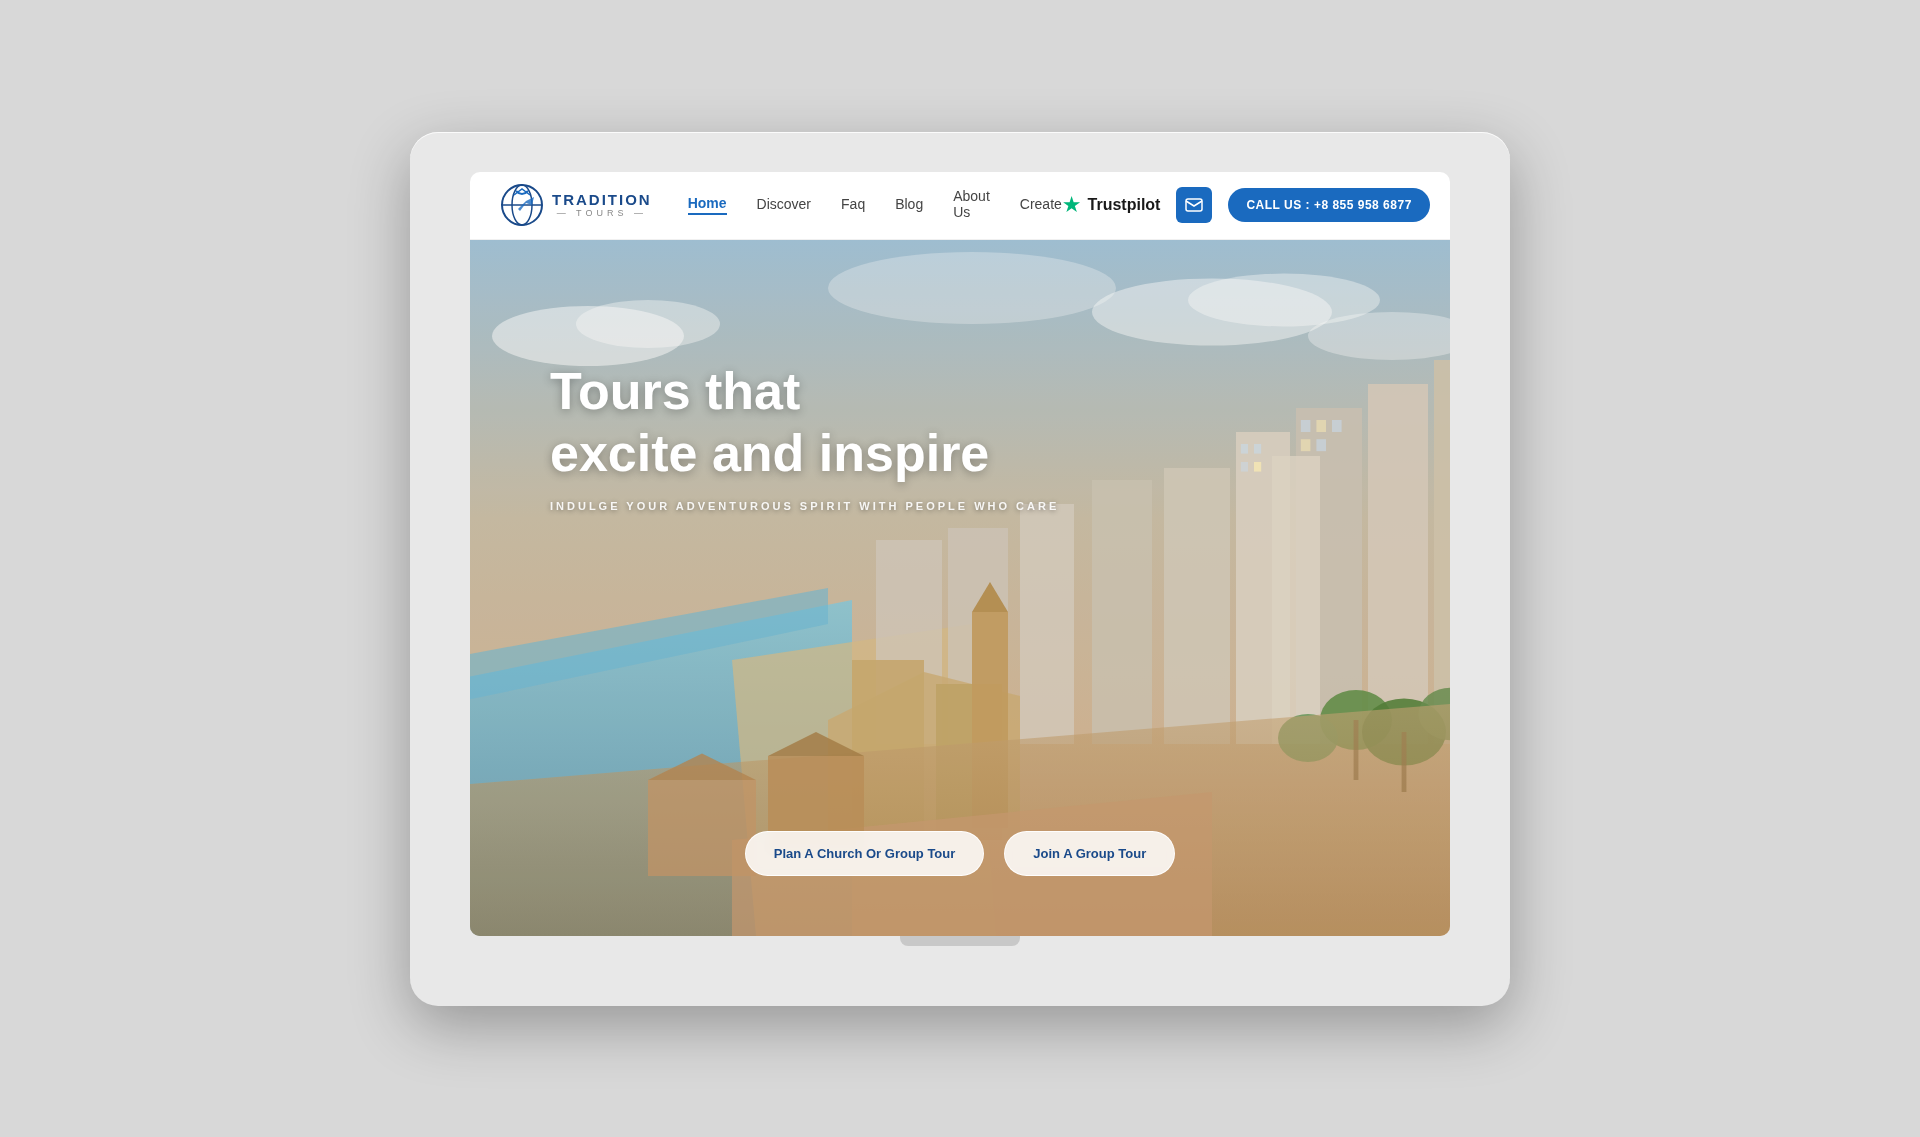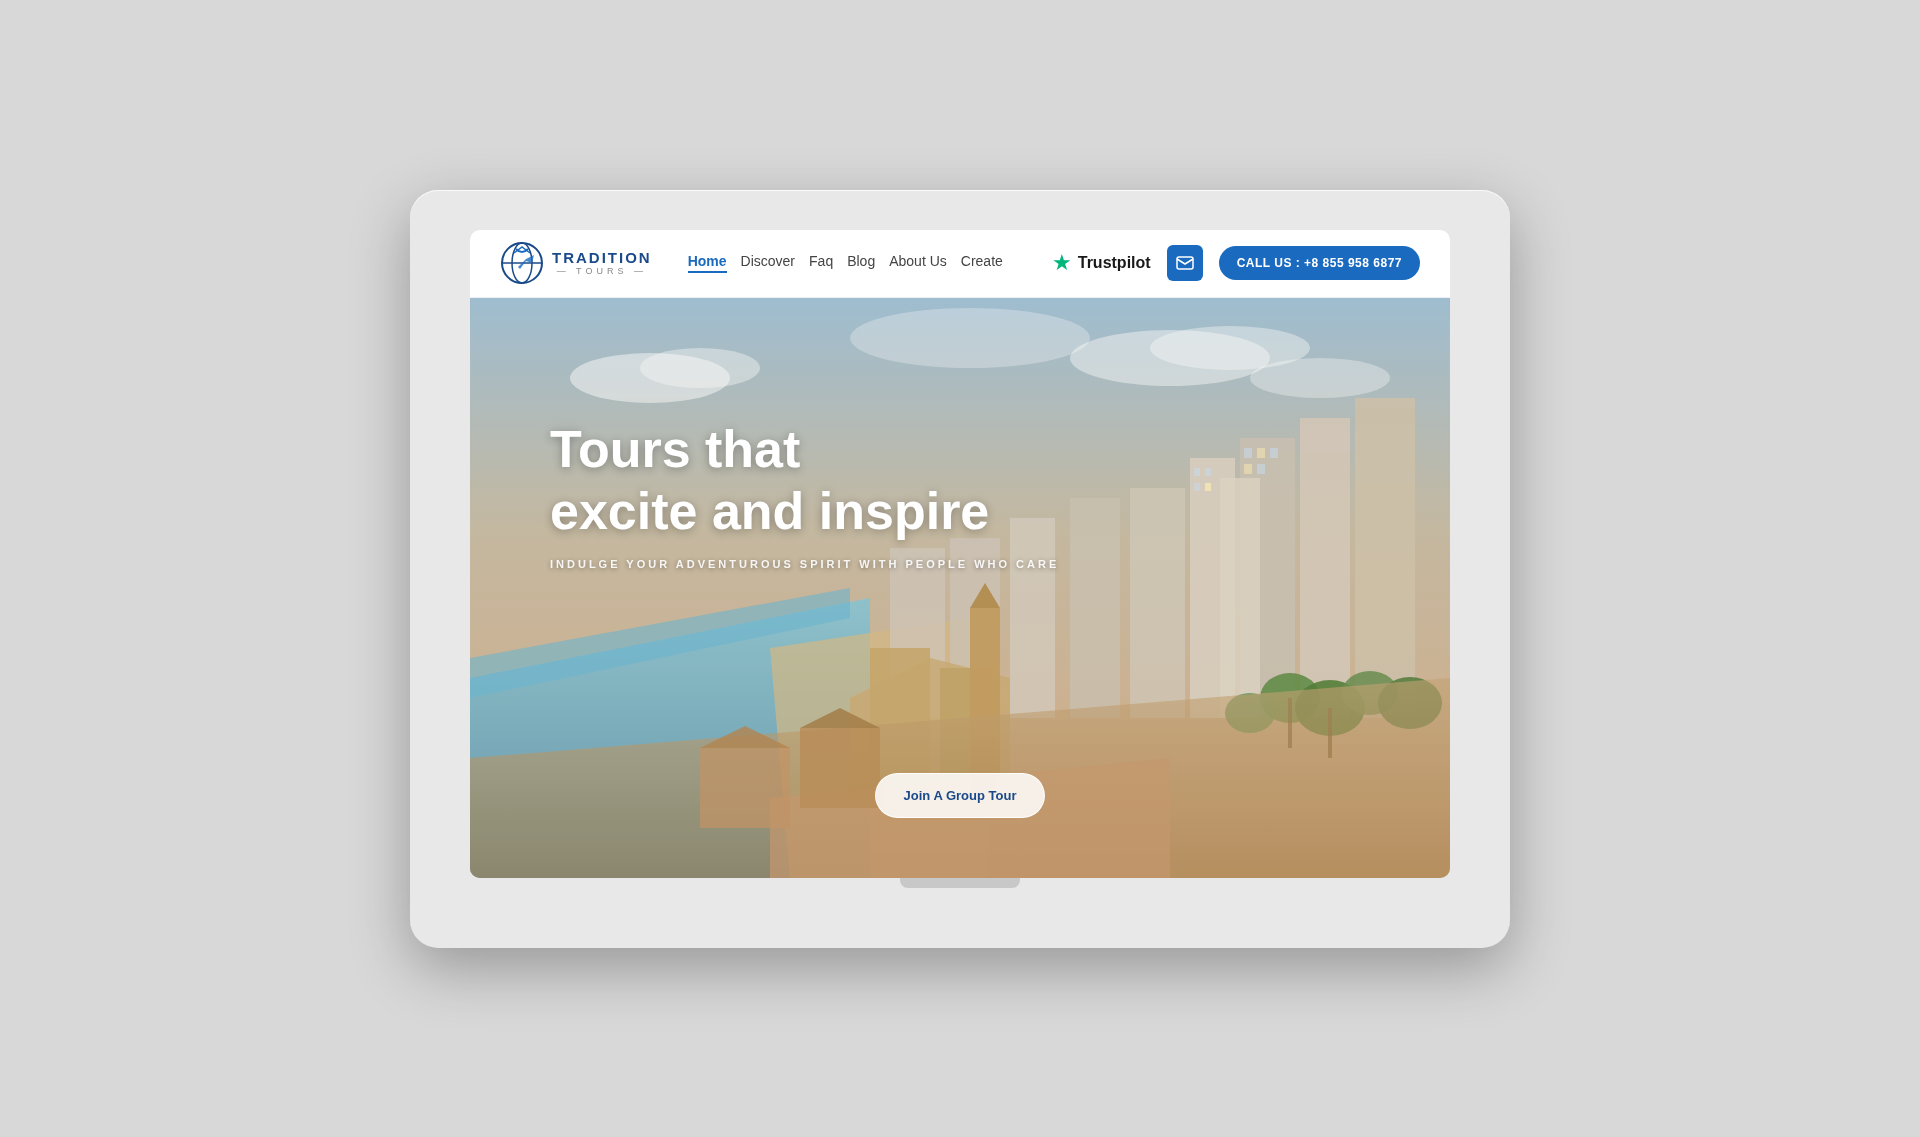--- a/index.html
+++ b/index.html
@@ -69,22 +69,22 @@
       font-size: 9px;
       color: #888;
       letter-spacing: 4px;
       text-transform: uppercase;
       text-align: center;
       margin-top: 2px;
     }
 
     .nav-links {
       display: flex;
-      align-items: flex-start;
-      gap: 14px;
+      align-items: center;
+      gap: 30px;
       flex: 1;
     }
 
     .nav-link {
       font-size: 14px;
       color: #444;
       text-decoration: none;
       cursor: pointer;
       padding-bottom: 2px;
     }
@@ -139,21 +139,21 @@
       font-weight: 700;
       cursor: pointer;
       white-space: nowrap;
       letter-spacing: 0.5px;
     }
 
     
     .hero {
       position: relative;
       width: 100%;
-      height: 580px;
+      height: 696px;
       overflow: hidden;
     }
 
     .hero-content {
       position: absolute;
       top: 120px;
       left: 80px;
       z-index: 10;
     }
 
@@ -380,20 +380,21 @@
 
       <div class="hero-content">
         <h1 class="hero-title">
           <span>Tours that</span><br>
           <span>excite and inspire</span>
         </h1>
         <p class="hero-subtitle">INDULGE YOUR ADVENTUROUS SPIRIT WITH PEOPLE WHO CARE</p>
       </div>
 
       <div class="hero-buttons">
+        <button class="hero-btn">Plan A Church Or Group Tour</button>
         <button class="hero-btn">Join A Group Tour</button>
       </div>
     </div>
 
   </div>
 
   <div class="laptop-notch"></div>
 </div>
 
 </body></html>

